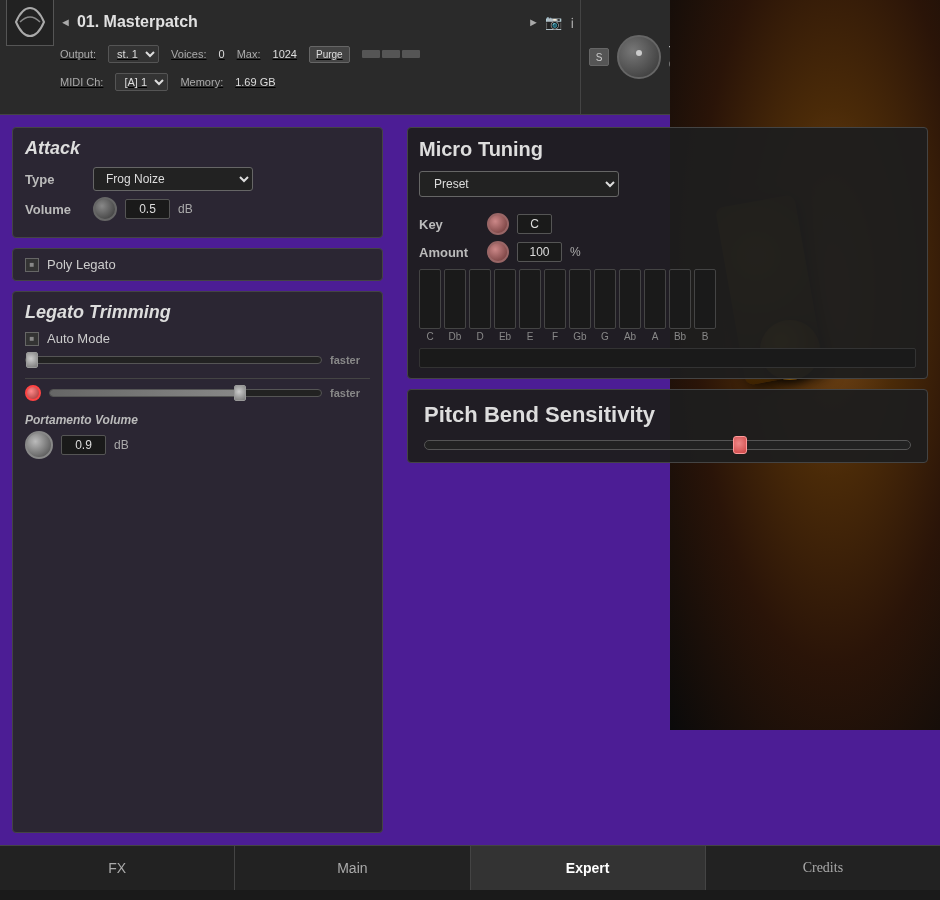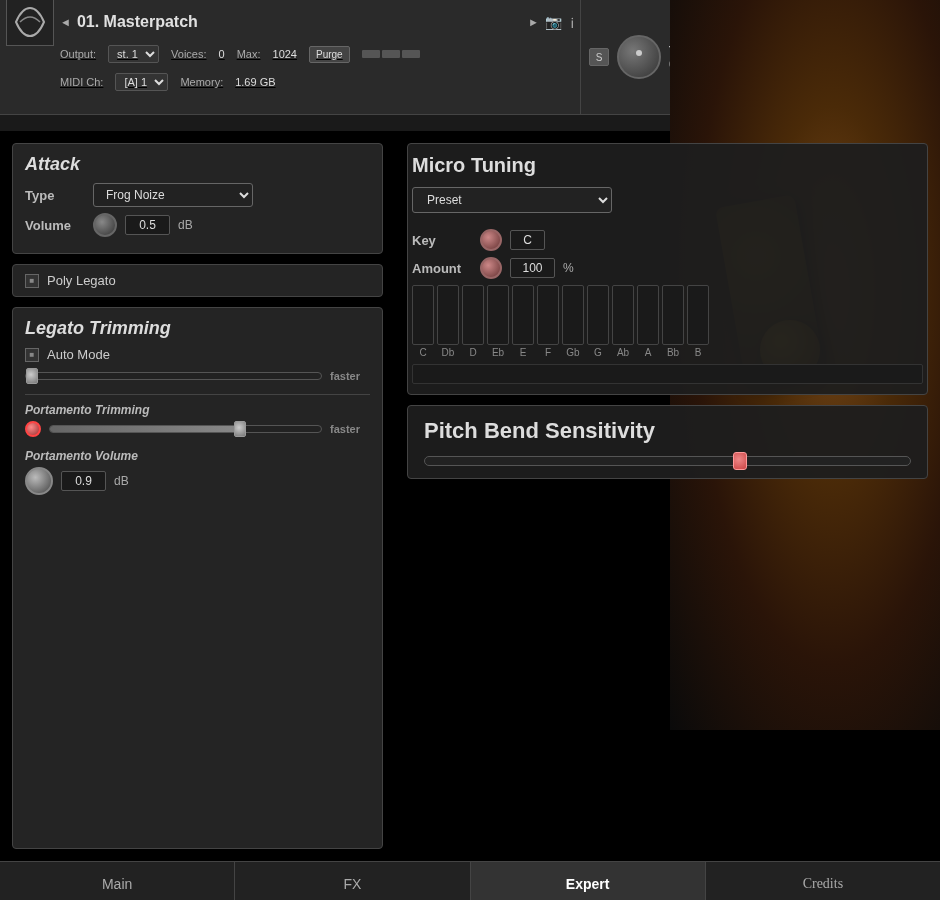--- a/index.html
+++ b/index.html
@@ -198,22 +198,21 @@
       align-items: center;
       gap: 4px;
       font-size: 10px;
       color: #888;
     }
 
     
     .main-content {
       display: flex;
       height: 730px;
-      background: #000000;
-      margin-top: 16px;
+      background: #4c1d95;
     }
 
     
     .left-panel {
       width: 395px;
       padding: 12px;
       display: flex;
       flex-direction: column;
       gap: 10px;
       position: relative;
@@ -397,21 +396,21 @@
       color: #888;
       font-size: 11px;
       width: 40px;
     }
 
     
     .micro-tuning-panel {
       background: rgba(30,30,30,0.95);
       border: 1px solid #444;
       border-radius: 4px;
-      padding: 10px 4px;
+      padding: 10px 11px;
     }
     .micro-title {
       font-size: 20px;
       color: #ddd;
       font-weight: bold;
       margin-bottom: 10px;
     }
     .preset-dropdown {
       background: #222;
       border: 1px solid #666;
@@ -662,21 +661,20 @@
       <div class="slider-row" style="margin-bottom:12px;">
         <div class="slider-track" style="width:180px;">
           <div class="slider-fill" style="width:0%;"></div>
           <div class="slider-thumb" style="left:0%;"></div>
         </div>
         <span class="faster-label">faster</span>
       </div>
 
       <div class="divider"></div>
 
-      <div class="portamento-label" style="margin-bottom:4px;margin-top:8px;">Portamento Trimming</div>
       <div class="slider-row" style="margin-bottom:12px;">
         <div class="knob-small" style="width:16px;height:16px;background:radial-gradient(circle at 35% 35%,#f88,#933);border:2px solid #f44;"></div>
         <div class="slider-track" style="flex:1;">
           <div class="slider-fill" style="width:70%;"></div>
           <div class="slider-thumb" style="left:68%;"></div>
         </div>
         <span class="faster-label">faster</span>
       </div>
 
       <div class="portamento-label" style="margin-bottom:4px;">Portamento Volume</div>
@@ -795,24 +793,24 @@
       <div class="pb-title">Pitch Bend Sensitivity</div>
       <div class="pb-slider-track">
         <div class="pb-thumb"></div>
       </div>
     </div>
   </div>
 </div>
 
 <div class="bottom-tabs">
   <div class="tab-item">
-    <span>Main</span>
+    <span>FX</span>
   </div>
   <div class="tab-item">
-    <span>FX</span>
+    <span>Main</span>
   </div>
   <div class="tab-item active">
     <span>Expert</span>
   </div>
   <div class="tab-item">
     <span>Credits</span>
   </div>
 </div>
 
 </body></html>

